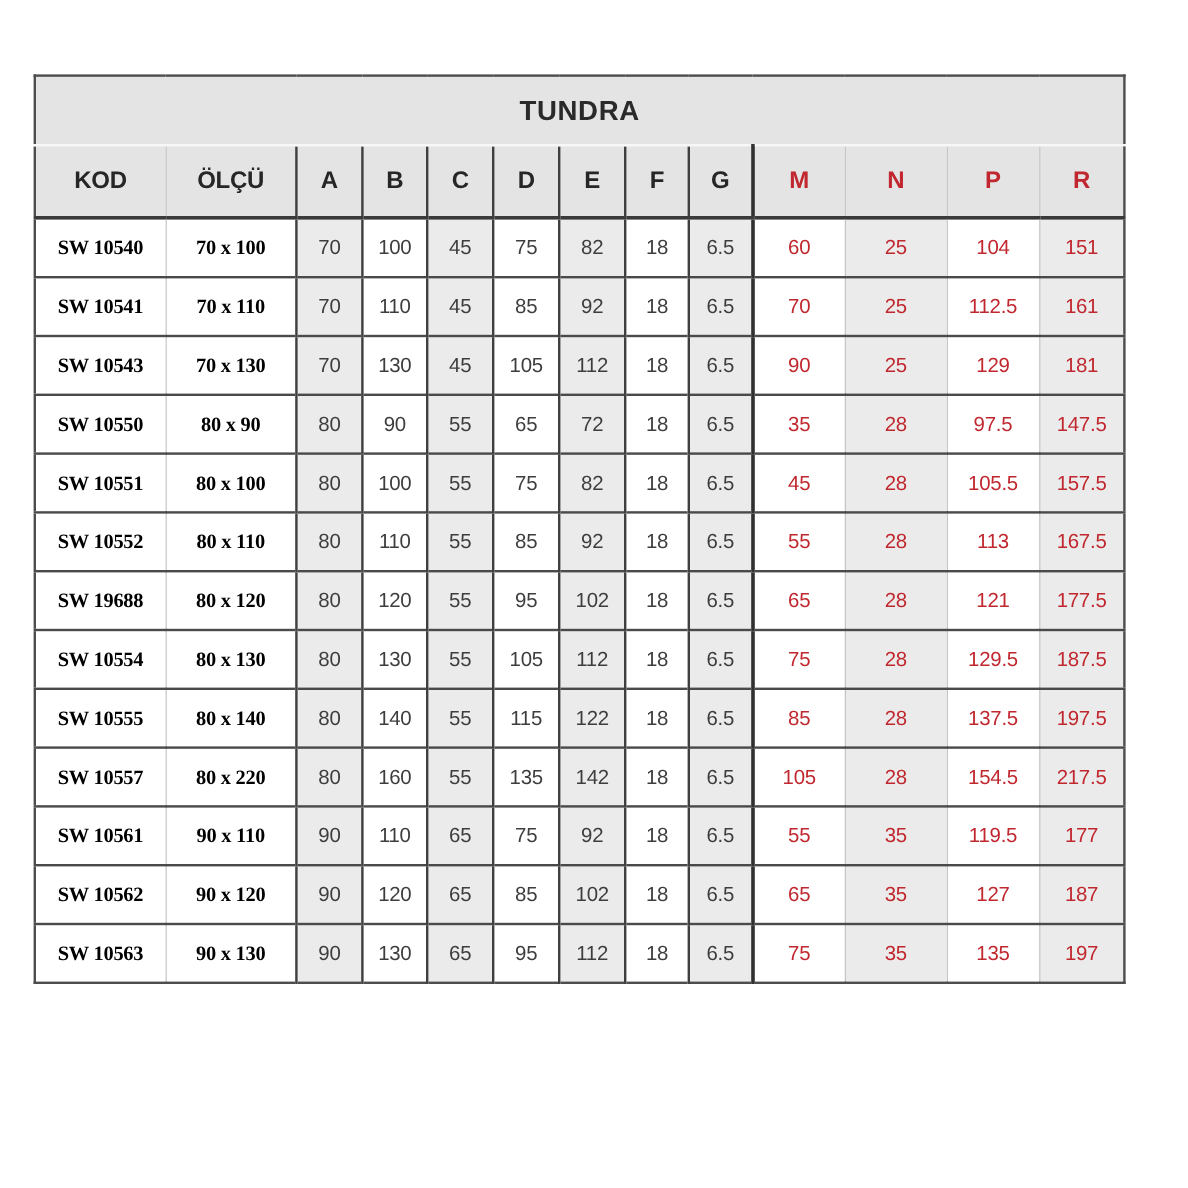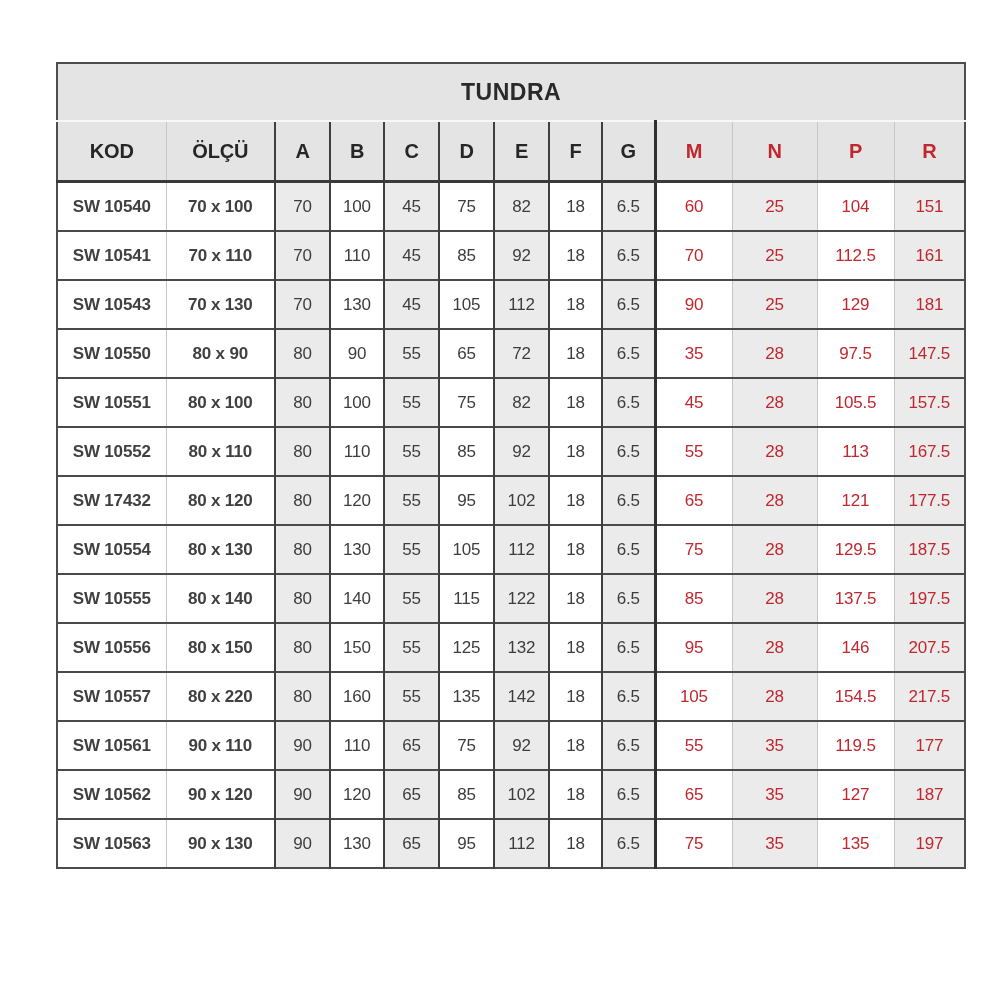--- a/index.html
+++ b/index.html
@@ -5,21 +5,21 @@
   html, body {
     margin: 0;
     padding: 0;
     background: #ffffff;
     width: 990px;
     height: 990px;
     font-family: "Liberation Sans", "DejaVu Sans", sans-serif;
   }
   .sheet {
     position: absolute;
-    left: 56px;
+    left: 28px;
     top: 62px;
     width: 908px;
   }
   table.spec {
     border-collapse: collapse;
     table-layout: fixed;
     width: 908px;
     border: 2px solid #4d4d4d;
   }
   
@@ -53,21 +53,21 @@
     text-align: center;
     vertical-align: middle;
     font-size: 17px;
     color: #3d3d3d;
     letter-spacing: -0.2px;
     background: #ffffff;
   }
   tbody tr { border-top: 2px solid #4a4a4a; }
   tbody tr:first-child { border-top: none; }
   td.cell.shaded { background: #ebebeb; }
-  td.cell.bold-col { font-weight: bold; color: #404040; }
+  td.cell.bold-col { font-weight: bold; color: #000000; font-family: Liberation Serif, serif; }
   td.cell.red-col { color: #c0272e; }
   
   .vl-light { border-left: 1px solid #c6c6c6; }
   .vl-dark  { border-left: 2px solid #3f3f3f; }
   .vl-heavy { border-left: 3px solid #303030; }
 </style>
 </head>
 <body>
 
 <div class="sheet">
@@ -192,21 +192,21 @@
           <td class="cell vl-dark">85</td>
           <td class="cell shaded vl-dark">92</td>
           <td class="cell vl-dark">18</td>
           <td class="cell shaded vl-dark">6.5</td>
           <td class="cell red-col vl-heavy">55</td>
           <td class="cell shaded red-col vl-light">28</td>
           <td class="cell red-col vl-light">113</td>
           <td class="cell shaded red-col vl-light">167.5</td>
         </tr>
         <tr>
-          <td class="cell bold-col">SW 17432</td>
+          <td class="cell bold-col">SW 19688</td>
           <td class="cell bold-col vl-light">80 x 120</td>
           <td class="cell shaded vl-dark">80</td>
           <td class="cell vl-dark">120</td>
           <td class="cell shaded vl-dark">55</td>
           <td class="cell vl-dark">95</td>
           <td class="cell shaded vl-dark">102</td>
           <td class="cell vl-dark">18</td>
           <td class="cell shaded vl-dark">6.5</td>
           <td class="cell red-col vl-heavy">65</td>
           <td class="cell shaded red-col vl-light">28</td>
@@ -235,35 +235,20 @@
           <td class="cell vl-dark">140</td>
           <td class="cell shaded vl-dark">55</td>
           <td class="cell vl-dark">115</td>
           <td class="cell shaded vl-dark">122</td>
           <td class="cell vl-dark">18</td>
           <td class="cell shaded vl-dark">6.5</td>
           <td class="cell red-col vl-heavy">85</td>
           <td class="cell shaded red-col vl-light">28</td>
           <td class="cell red-col vl-light">137.5</td>
           <td class="cell shaded red-col vl-light">197.5</td>
-        </tr>
-        <tr>
-          <td class="cell bold-col">SW 10556</td>
-          <td class="cell bold-col vl-light">80 x 150</td>
-          <td class="cell shaded vl-dark">80</td>
-          <td class="cell vl-dark">150</td>
-          <td class="cell shaded vl-dark">55</td>
-          <td class="cell vl-dark">125</td>
-          <td class="cell shaded vl-dark">132</td>
-          <td class="cell vl-dark">18</td>
-          <td class="cell shaded vl-dark">6.5</td>
-          <td class="cell red-col vl-heavy">95</td>
-          <td class="cell shaded red-col vl-light">28</td>
-          <td class="cell red-col vl-light">146</td>
-          <td class="cell shaded red-col vl-light">207.5</td>
         </tr>
         <tr>
           <td class="cell bold-col">SW 10557</td>
           <td class="cell bold-col vl-light">80 x 220</td>
           <td class="cell shaded vl-dark">80</td>
           <td class="cell vl-dark">160</td>
           <td class="cell shaded vl-dark">55</td>
           <td class="cell vl-dark">135</td>
           <td class="cell shaded vl-dark">142</td>
           <td class="cell vl-dark">18</td>

